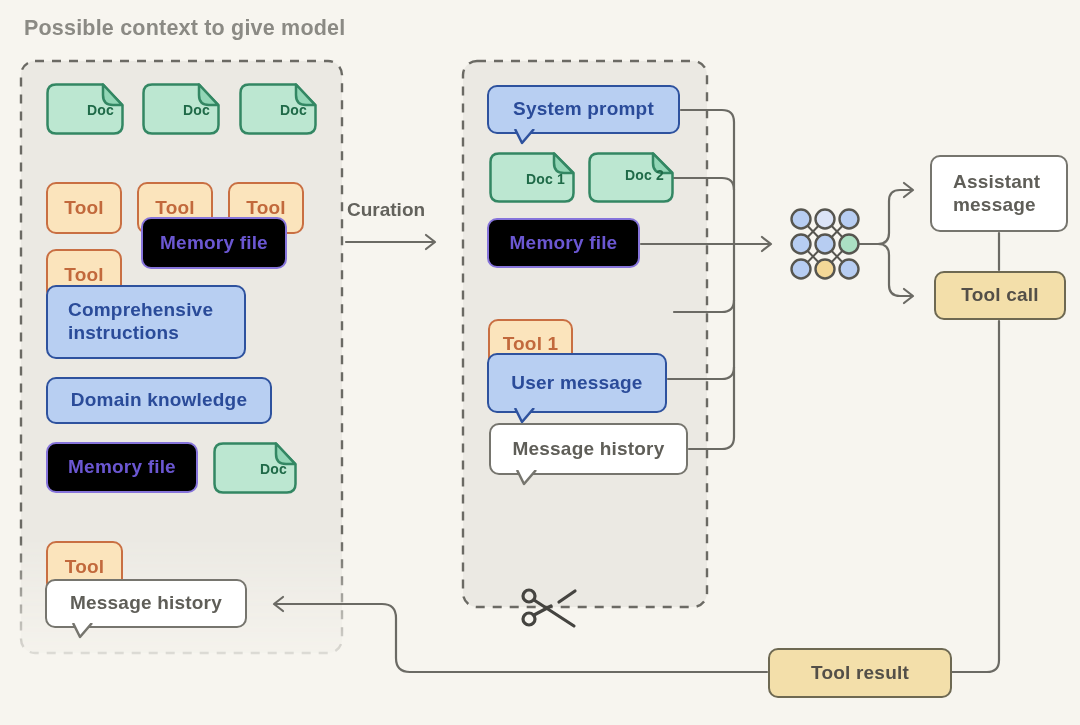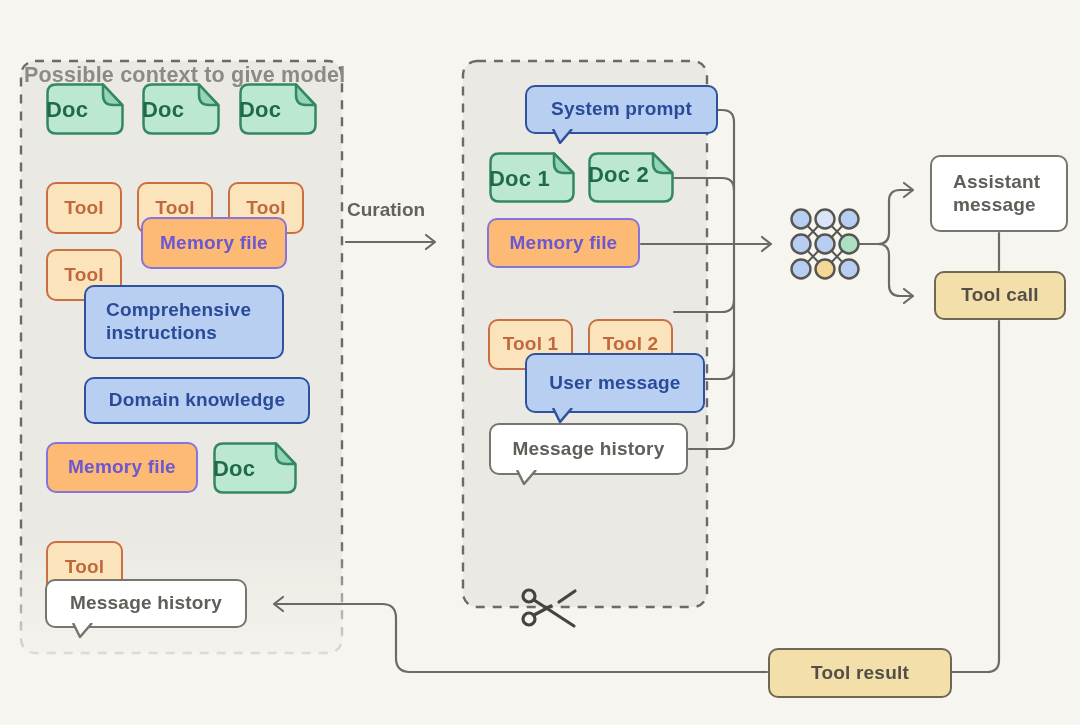--- a/index.html
+++ b/index.html
@@ -1,30 +1,30 @@
 <!DOCTYPE html>
 <html><head>
 <meta charset="utf-8">
 <style>
   html,body{margin:0;padding:0;}
   body{background:#f7f5ef;font-family:"Liberation Sans",sans-serif;}
   .canvas{position:relative;width:1080px;height:725px;background:#f7f5ef;overflow:hidden;}
   svg.wires{position:absolute;left:0;top:0;}
-  .ttl{position:absolute;font-size:21.5px;font-weight:bold;color:#8b8a84;letter-spacing:.2px;white-space:nowrap;margin-top:47px;}
+  .ttl{position:absolute;font-size:21.5px;font-weight:bold;color:#8b8a84;letter-spacing:.2px;white-space:nowrap;}
   .lbl-curation{position:absolute;left:347px;top:199px;width:96px;
     font-size:19px;font-weight:bold;color:#63625c;}
   .box{position:absolute;box-sizing:border-box;border-radius:10px;display:flex;align-items:center;
     justify-content:center;font-weight:bold;font-size:19px;letter-spacing:.2px;line-height:1.2;}
-  .blue  {background:#b8cff2;border:2.5px solid #2e529e;color:#2a4b99;margin-left:38px;}
+  .blue  {background:#b8cff2;border:2.5px solid #2e529e;color:#2a4b99;}
   .orange{background:#fbe4bc;border:2.5px solid #c96f42;color:#c2693c;margin-top:32px;}
-  .purple{background:#fdba74;border:2.5px solid #8674db;color:#6b57d2;text-align:center;}
+  .purple{background:#000000;border:2.5px solid #8674db;color:#6b57d2;text-align:center;}
   .white {background:#ffffff;border:2.5px solid #76756e;color:#5f5e58;}
   .tan   {background:#f3dfaa;border:2.5px solid #6e6952;color:#534f48;}
-  .doc{position:absolute;display:flex;align-items:center;justify-content:flex-start;
-    font-weight:bold;font-size:22px;color:#1f6a48;letter-spacing:.2px;}
+  .doc{position:absolute;display:flex;align-items:center;justify-content:flex-end;
+    font-weight:bold;font-size:14px;color:#1f6a48;letter-spacing:.2px;}
   .doc svg{position:absolute;left:0;top:0;}
   .doc span{position:relative;padding-right:10px;padding-top:2px;}
   .tail{position:absolute;bottom:-13px;left:24px;}
   .al-left{justify-content:flex-start;text-align:left;}
   .wrap-2{padding-left:20px;}
   .wrap-2 span{display:block;width:160px;}
   .asst span{display:block;width:104px;padding-left:21px;}
 </style>
 </head>
 <body>
@@ -214,23 +214,20 @@
     <span>Doc 2</span>
   </div>
 
   <div class="box purple" style="left:487px;top:218px;width:153px;height:50px">
     <span>Memory file</span>
   </div>
 
   <div class="box orange" style="left:488px;top:287px;width:85px;height:51px">
     <span>Tool 1</span>
   </div>
-  <div class="box orange" style="left:588px;top:287px;width:85px;height:51px">
-    <span>Tool 2</span>
-  </div>
 
   <div class="box blue" style="left:487px;top:353px;width:180px;height:60px">
     <span>User message</span>
     <svg class="tail" width="24" height="16" viewBox="0 0 24 16">
       <path d="M2 0 L9 14 L21 0" fill="#b8cff2" stroke="#2e529e" stroke-width="2.5" stroke-linejoin="round"></path>
     </svg>
   </div>
 
   <div class="box white" style="left:489px;top:423px;width:199px;height:52px">
     <span>Message history</span>

